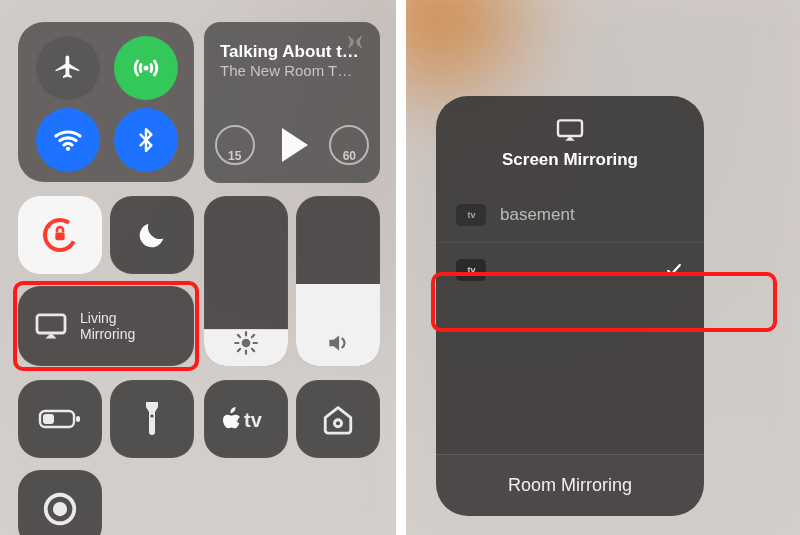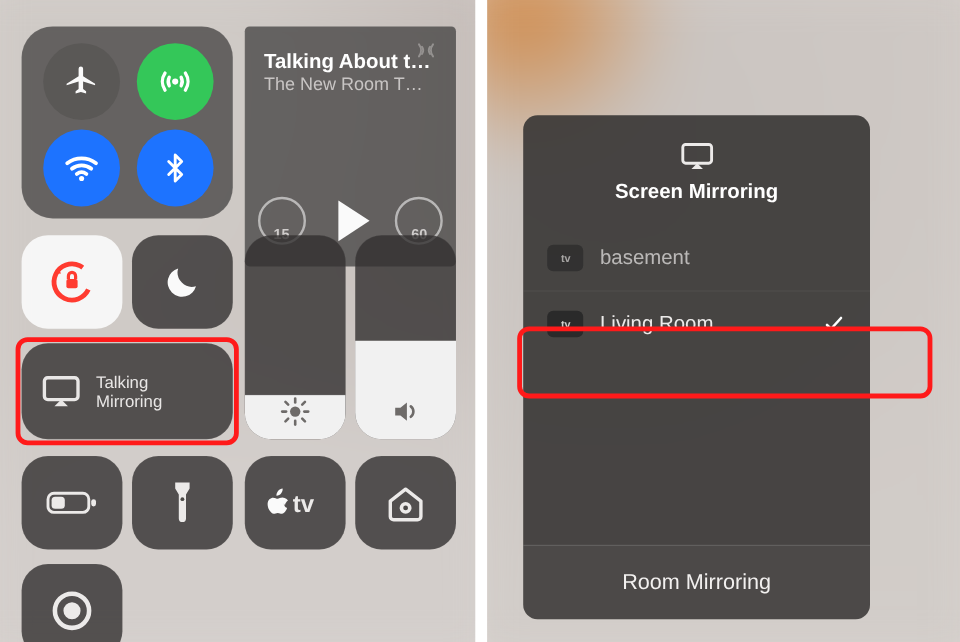--- a/index.html
+++ b/index.html
@@ -55,21 +55,21 @@
   .circle {
     position: absolute; width: 64px; height: 64px; border-radius: 50%;
     display: flex; align-items: center; justify-content: center;
   }
   .c-tl { left: 18px; top: 14px; background: #5a5856; }
   .c-tr { left: 96px; top: 14px; background: #34c759; }
   .c-bl { left: 18px; top: 86px; background: #1d73ff; }
   .c-br { left: 96px; top: 86px; background: #1d73ff; }
 
   
-  .media { left: 204px; top: 22px; width: 176px; height: 200px; border-radius: 4px; padding: 14px 16px; }
+  .media { left: 204px; top: 22px; width: 176px; height: 161px; border-radius: 16px; padding: 14px 16px; }
   .media .waves { position: absolute; right: 14px; top: 10px; opacity: .55; }
   .media-title { color: #fff; font-size: 17px; font-weight: 600; white-space: nowrap; overflow: hidden; text-overflow: ellipsis; margin-top: 6px; max-width: 150px;}
   .media-sub   { color: #c8c5c4; font-size: 15px; white-space: nowrap; overflow: hidden; text-overflow: ellipsis; max-width: 150px;}
   .media-ctrls { position: absolute; left: 0; right: 0; bottom: 18px; display: flex; align-items: center; justify-content: space-around; }
   .skip-ring { width: 40px; height: 40px; border-radius: 50%; border: 2px solid rgba(255,255,255,0.55); display:flex;align-items:flex-end;justify-content:center; color:#cfcccb; font-size:12px; font-weight:600;}
   .play-tri {
     width: 0; height: 0;
     border-left: 26px solid #fafafa;
     border-top: 17px solid transparent;
     border-bottom: 17px solid transparent;
@@ -99,22 +99,22 @@
 
   
   .bat   { left:18px;  top:380px; width:84px; height:78px; }
   .torch { left:110px; top:380px; width:84px; height:78px; }
   .atv   { left:204px; top:380px; width:84px; height:78px; }
   .home  { left:296px; top:380px; width:84px; height:78px; }
   .rec   { left:18px;  top:470px; width:84px; height:78px; }
 
   
   .picker {
-    position:absolute; left:30px; top:96px; width:289px; height:420px;
-    background: rgba(55,53,52,0.9); border-radius:12px; overflow:hidden;
+    position:absolute; left:30px; top:96px; width:268px; height:420px;
+    background: rgba(55,53,52,0.9); border-radius:32px; overflow:hidden;
     display:flex; flex-direction:column;
   }
   .picker-head { text-align:center; padding:22px 0 18px; }
   .picker-title { color:#fff; font-size:17px; font-weight:600; margin-top:8px; }
   .dev-list { flex:1; }
   .dev-row {
     display:flex; align-items:center; gap:14px;
     padding: 16px 20px; color:#eceae9; font-size:17px;
     position:relative;
   }
@@ -245,21 +245,21 @@
           </svg>
       </div>
     </div>
 
     <div class="tile dark mirror">
       <svg width="34" height="28" viewBox="0 0 24 20">
           <rect x="2" y="2" width="20" height="13" rx="2" fill="none" stroke="#e9e7e6" stroke-width="2"></rect>
           <path d="M8 19l4-4 4 4z" fill="#e9e7e6"></path>
         </svg>
       <div class="mirror-label">
-        <div>Talking</div>
+        <div>Living</div>
         <div>Mirroring</div>
       </div>
     </div>
     <div class="highlight-box hl-left"></div>
 
     <div class="tile dark bat centered">
       <svg width="44" height="24" viewBox="0 0 44 24">
           <rect x="2" y="4" width="34" height="16" rx="5" fill="none" stroke="#eceae9" stroke-width="2.4"></rect>
           <rect x="5" y="7" width="11" height="10" rx="3" fill="#eceae9"></rect>
           <rect x="38" y="9" width="4" height="6" rx="2" fill="#eceae9"></rect>
@@ -315,21 +315,20 @@
               <span style="margin-right:1px;"></span>
               <span>tv</span>
             </div>
           <div class="dev-label">basement</div>
         </div>
         <div class="dev-row">
           <div class="dev-badge">
               <span style="margin-right:1px;"></span>
               <span>tv</span>
             </div>
-          <div class="dev-label">Living Room</div>
           <svg class="dev-check" width="20" height="20" viewBox="0 0 24 24">
               <path fill="none" stroke="#fff" stroke-width="2.6" stroke-linecap="round" stroke-linejoin="round" d="M5 13l4 4 10-11"></path>
             </svg>
         </div>
       </div>
 
       <div class="stop">Room Mirroring</div>
     </div>
 
     <div class="highlight-box hl-right"></div>

